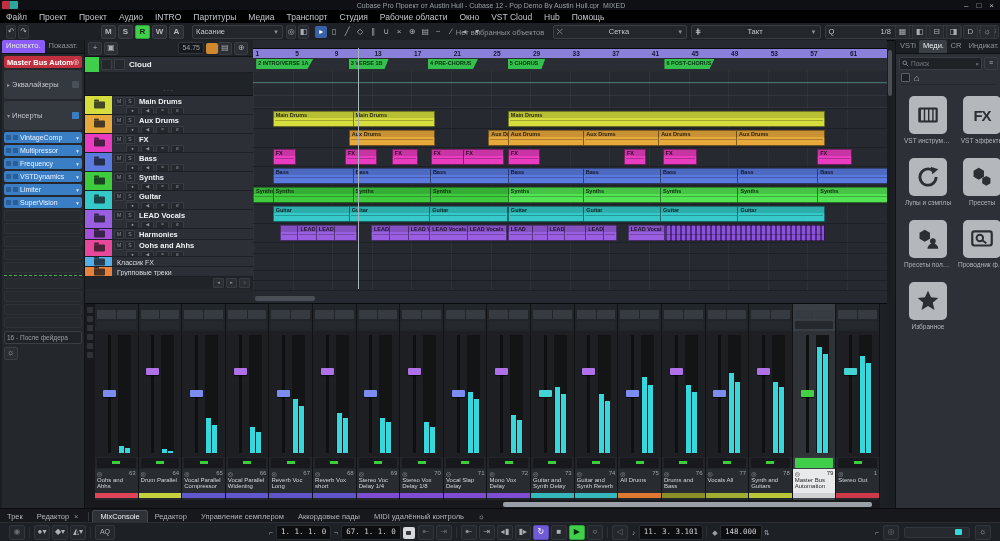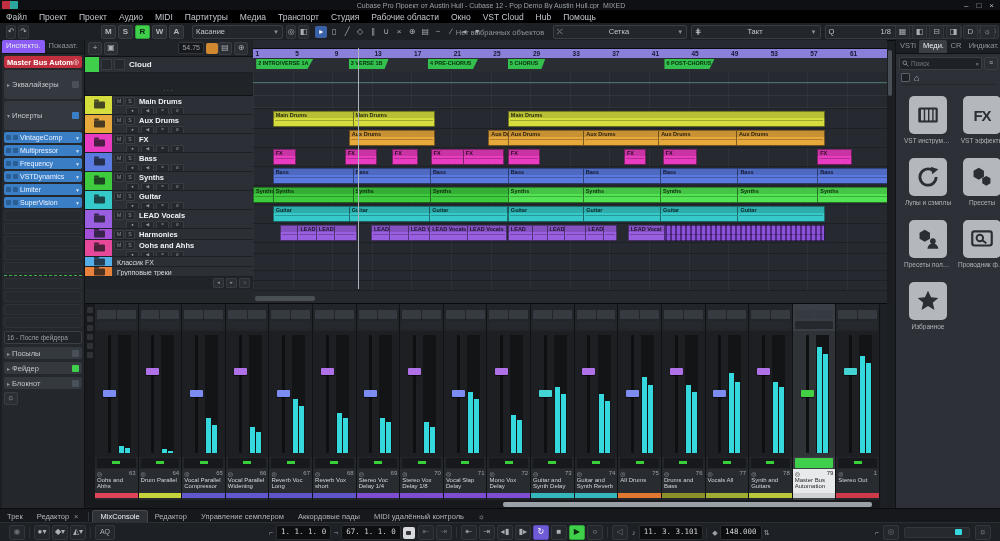--- a/index.html
+++ b/index.html
@@ -189,21 +189,21 @@
       <span>□</span>
       <span>×</span>
     </div>
   </div>
 
   <div class="menubar" id="menubar">
       <div class="mi">Файл</div>
       <div class="mi">Проект</div>
       <div class="mi">Проект</div>
       <div class="mi">Аудио</div>
-      <div class="mi">MIDI</div>
+      <div class="mi">INTRO</div>
       <div class="mi">Партитуры</div>
       <div class="mi">Медиа</div>
       <div class="mi">Транспорт</div>
       <div class="mi">Студия</div>
       <div class="mi">Рабочие области</div>
       <div class="mi">Окно</div>
       <div class="mi">VST Cloud</div>
       <div class="mi">Hub</div>
       <div class="mi">Помощь</div>
     </div>
@@ -340,37 +340,20 @@
         <div class="eslot"></div>
         <div class="gdash"></div>
         <div class="eslot"></div>
         <div class="eslot"></div>
         <div class="eslot"></div>
         <div class="eslot"></div>
       </div>
     <div class="pfader">
         <span>16 - После фейдера</span>
       </div>
-    <div id="bsecs">
-        <div class="bsec">
-          <span style="font-size: 6px; margin-right: 2px; color: rgb(143, 148, 154);">▸</span>
-          <span>Посылы</span>
-          <div class="ind"></div>
-        </div>
-        <div class="bsec">
-          <span style="font-size: 6px; margin-right: 2px; color: rgb(143, 148, 154);">▸</span>
-          <span>Фейдер</span>
-          <div class="ind green"></div>
-        </div>
-        <div class="bsec">
-          <span style="font-size: 6px; margin-right: 2px; color: rgb(143, 148, 154);">▸</span>
-          <span>Блокнот</span>
-          <div class="ind"></div>
-        </div>
-      </div>
     <div class="gearbox">☼</div>
   </div>
 
   <div class="tracklist">
     <div class="tl-head">
       <span class="hic">+</span>
       <span class="hic">▣</span>
       <span class="val">54.75</span>
       <span class="cam"></span>
       <span class="hic">▤</span>

